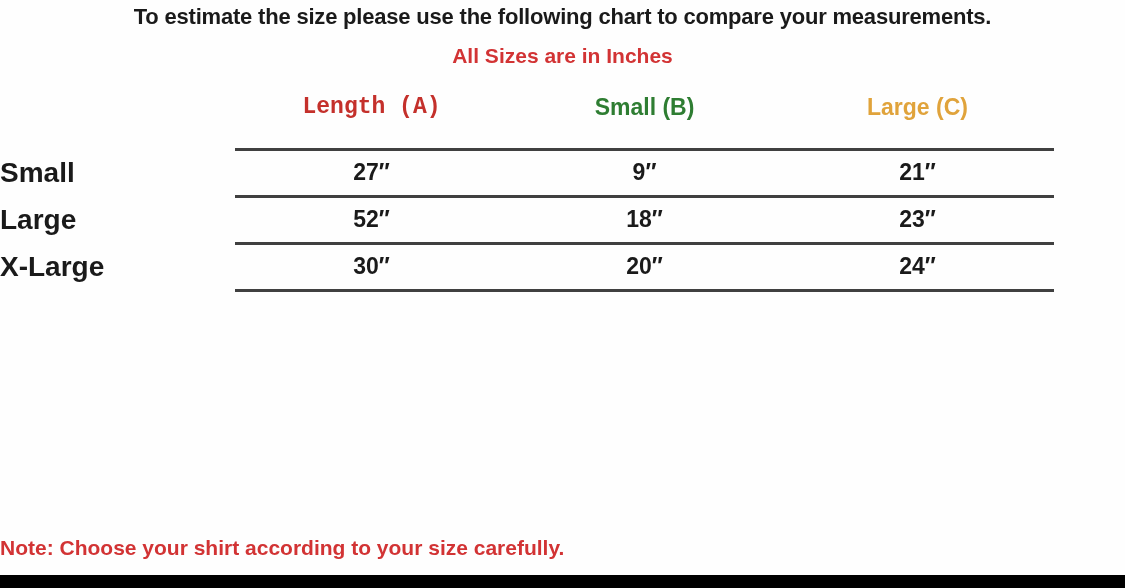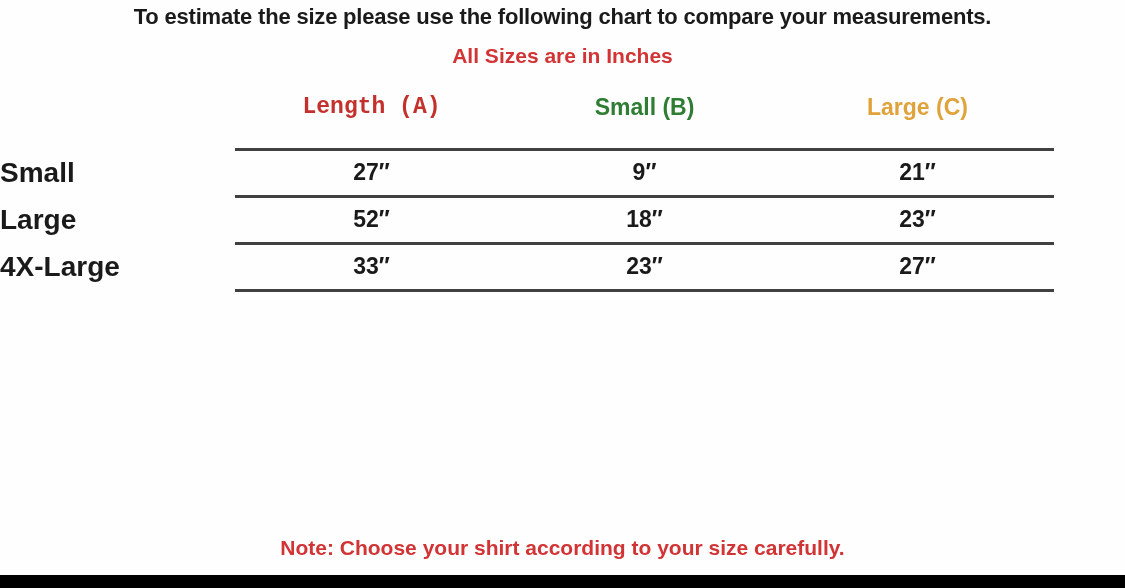--- a/index.html
+++ b/index.html
@@ -71,21 +71,20 @@
   thead th { height: 61px; vertical-align: top; padding-top: 6px; font-size: 23px; }
   tbody td { height: 47px; vertical-align: middle; }
   .col-red    { color: var(--header_red); font-family: Liberation Mono, monospace; }
   .col-green  { color: var(--green); }
   .col-orange { color: var(--orange); }
   .note {
     position: absolute;
     top: 536px;
     left: 0;
     width: 100%;
-    text-align: center;
     font-size: 21px;
     font-weight: bold;
     color: var(--accent_red);
   }
   .bottom-bar {
     position: absolute;
     bottom: 0;
     left: 0;
     width: 100%;
     height: 13px;
@@ -123,24 +122,24 @@
         <td class="value-cell">9″</td>
         <td class="value-cell">21″</td>
       </tr>
       <tr>
         <td class="label-cell">Large</td>
         <td class="value-cell">52″</td>
         <td class="value-cell">18″</td>
         <td class="value-cell">23″</td>
       </tr>
       <tr>
-        <td class="label-cell">4X-Large</td>
-        <td class="value-cell">33″</td>
-        <td class="value-cell">23″</td>
-        <td class="value-cell">27″</td>
+        <td class="label-cell">X-Large</td>
+        <td class="value-cell">30″</td>
+        <td class="value-cell">20″</td>
+        <td class="value-cell">24″</td>
       </tr>
     </tbody>
   </table>
 
   <div class="note">Note: Choose your shirt according to your size carefully.</div>
 
   <div class="bottom-bar"></div>
 
 </div>
 

